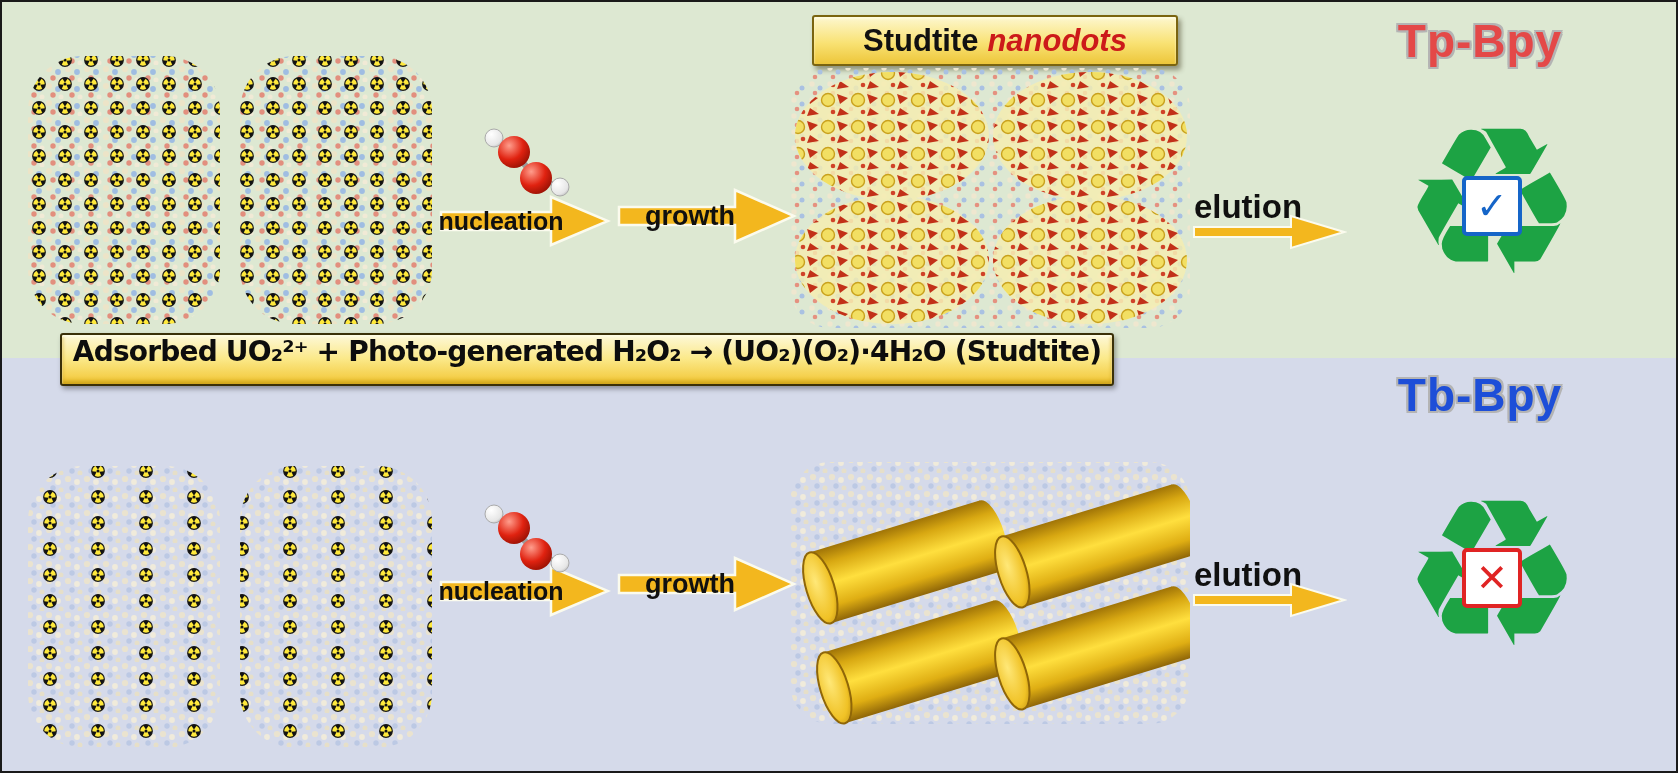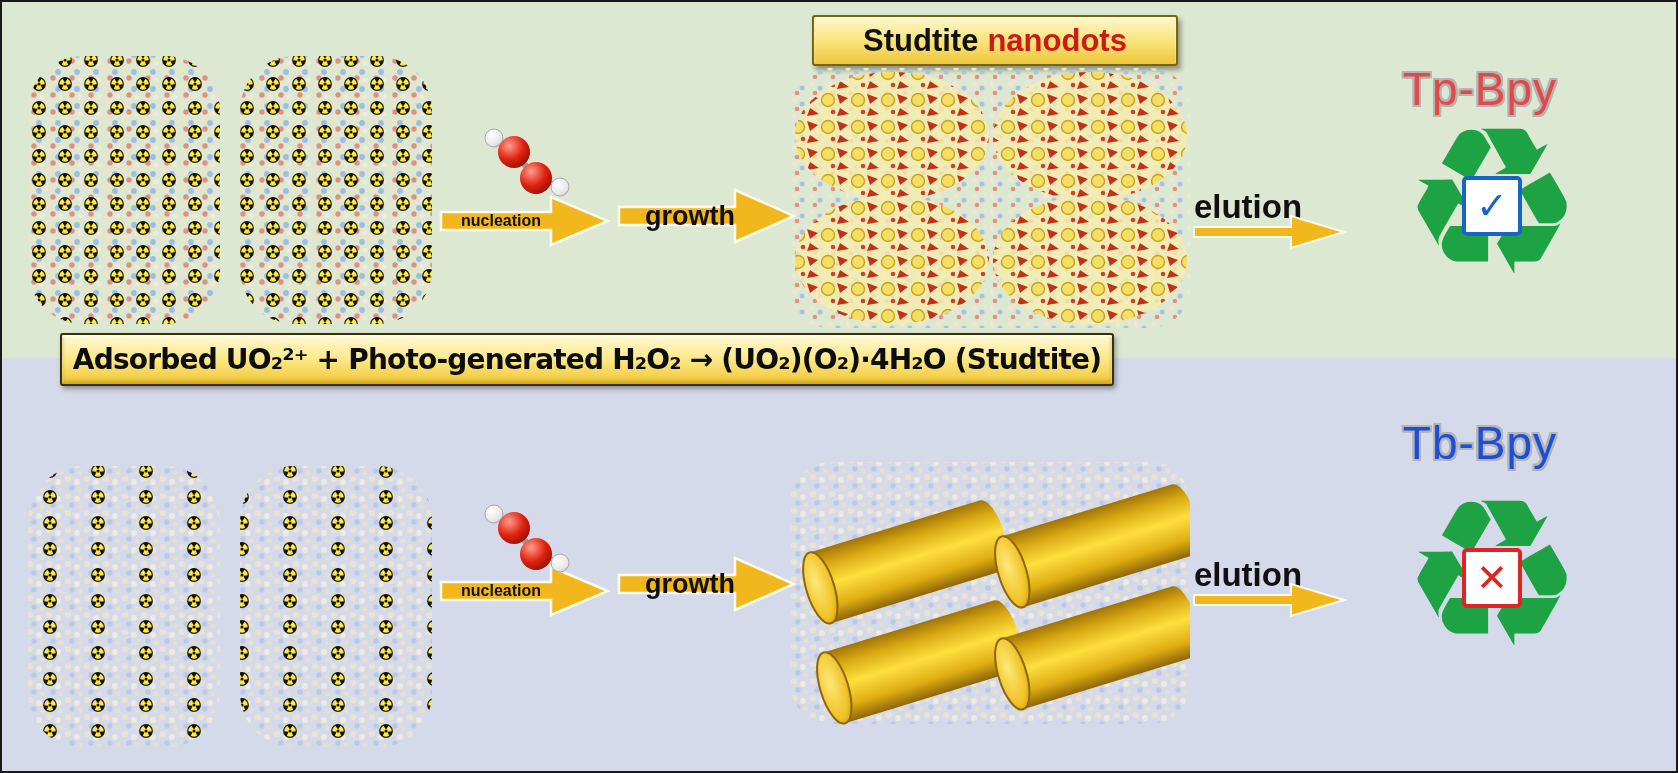--- a/index.html
+++ b/index.html
@@ -10,61 +10,61 @@
   }
   .panel{position:absolute;left:0;right:0;}
   .panel.top{top:0;height:356px;background:#dde8d2;}
   .panel.bottom{top:356px;height:417px;background:#d5daea;}
 
   .graphic{position:absolute;}
 
   
   .material-label{
     position:absolute;width:212px;text-align:center;
-    font-weight:normal;font-size:46px;letter-spacing:1px;white-space:nowrap;margin-top:48px;
+    font-weight:bold;font-size:46px;letter-spacing:1px;white-space:nowrap;
   }
   .red-label{color:#e44848;
     text-shadow:-2px 0 #b4b4b4,2px 0 #b4b4b4,0 -2px #b4b4b4,0 2px #b4b4b4,
                 -2px -2px #b4b4b4,2px -2px #b4b4b4,-2px 2px #b4b4b4,2px 2px #b4b4b4;}
   .blue-label{color:#1d4ed8;
     text-shadow:-2px 0 #b4b4b4,2px 0 #b4b4b4,0 -2px #b4b4b4,0 2px #b4b4b4,
                 -2px -2px #b4b4b4,2px -2px #b4b4b4,-2px 2px #b4b4b4,2px 2px #b4b4b4;}
 
   
   .title-box{
     position:absolute;display:flex;align-items:center;justify-content:center;gap:9px;
     font-weight:bold;font-size:31px;color:#111;
     background:linear-gradient(180deg,#fdf7cf 0%,#f9e274 55%,#edc63a 100%);
     border:2px solid #7a6410;border-radius:3px;
     box-shadow:3px 4px 5px rgba(50,45,15,0.45), inset 0 2px 2px #fffbe0;
     white-space:nowrap;
   }
-  .hl{color:#cc1a1a;}
+  .hl{color:#cc1a1a;font-style:italic;}
 
   
   .equation{
     position:absolute;left:58px;top:331px;width:1050px;height:49px;z-index:6;
-    display:flex;align-items:center;justify-content:center;
+    display:flex;align-items:flex-start;justify-content:center;
     background:linear-gradient(180deg,#fdf8d8 0%,#fbe98a 48%,#f2c634 100%);
     border:2px solid #3a3008;border-radius:3px;
     box-shadow:2px 3px 5px rgba(0,0,0,0.35), inset 0 2px 2px #fffce4, inset 0 -3px 4px #cda31a;
   }
   .equation span{
     font-family:"DejaVu Sans",sans-serif;font-weight:bold;font-size:28px;
     letter-spacing:-0.8px;color:#0d0d0d;white-space:nowrap;
   }
 
   
   .arrow{position:absolute;z-index:2;}
   .arrow svg{display:block;}
   .arrow-label{
     position:absolute;top:50%;transform:translateY(-50%);
     font-weight:bold;color:#101010;text-align:center;white-space:nowrap;
   }
-  .arrow.nucleation .arrow-label{left:-8px;width:140px;font-size:16px;}
+  .arrow.nucleation .arrow-label{left:-8px;width:140px;font-size:25px;}
   .arrow.growth .arrow-label{left:12px;width:122px;font-size:27px;}
   .arrow.elution{height:62px;}
   .arrow.elution svg{position:absolute;left:0;bottom:0;}
   .arrow.elution .arrow-label{top:0;transform:none;left:0;width:112px;font-size:33px;}
 
   
   .h2o2{position:absolute;z-index:3;}
 
   
   .recycle{position:absolute;width:196px;height:216px;z-index:2;}

